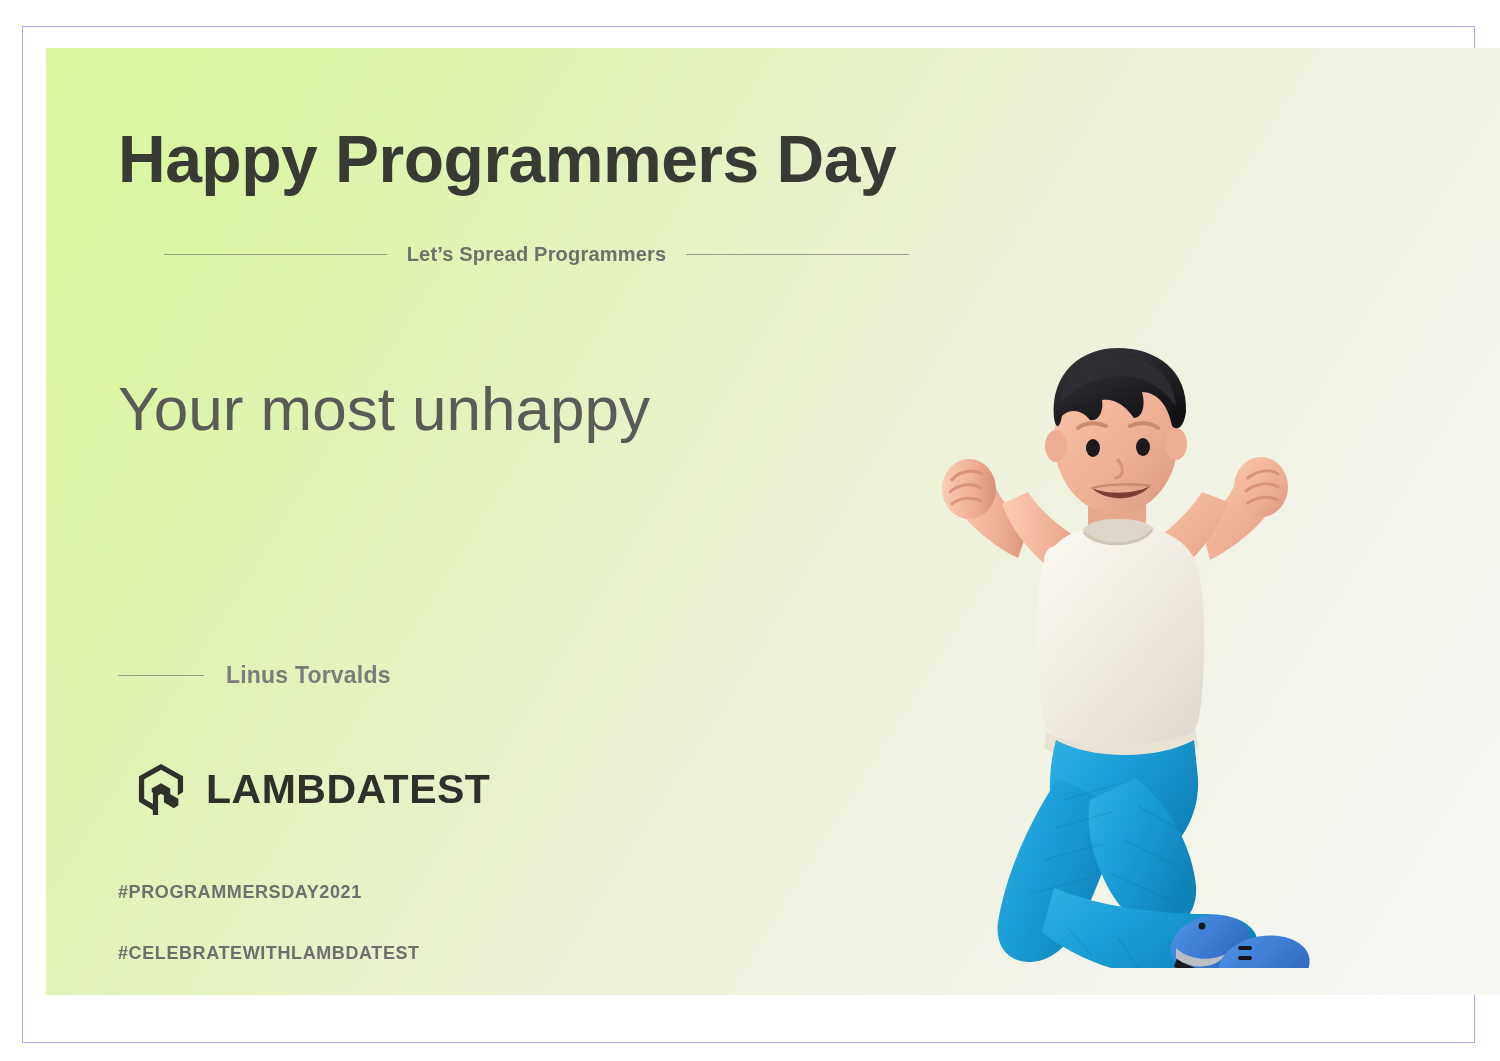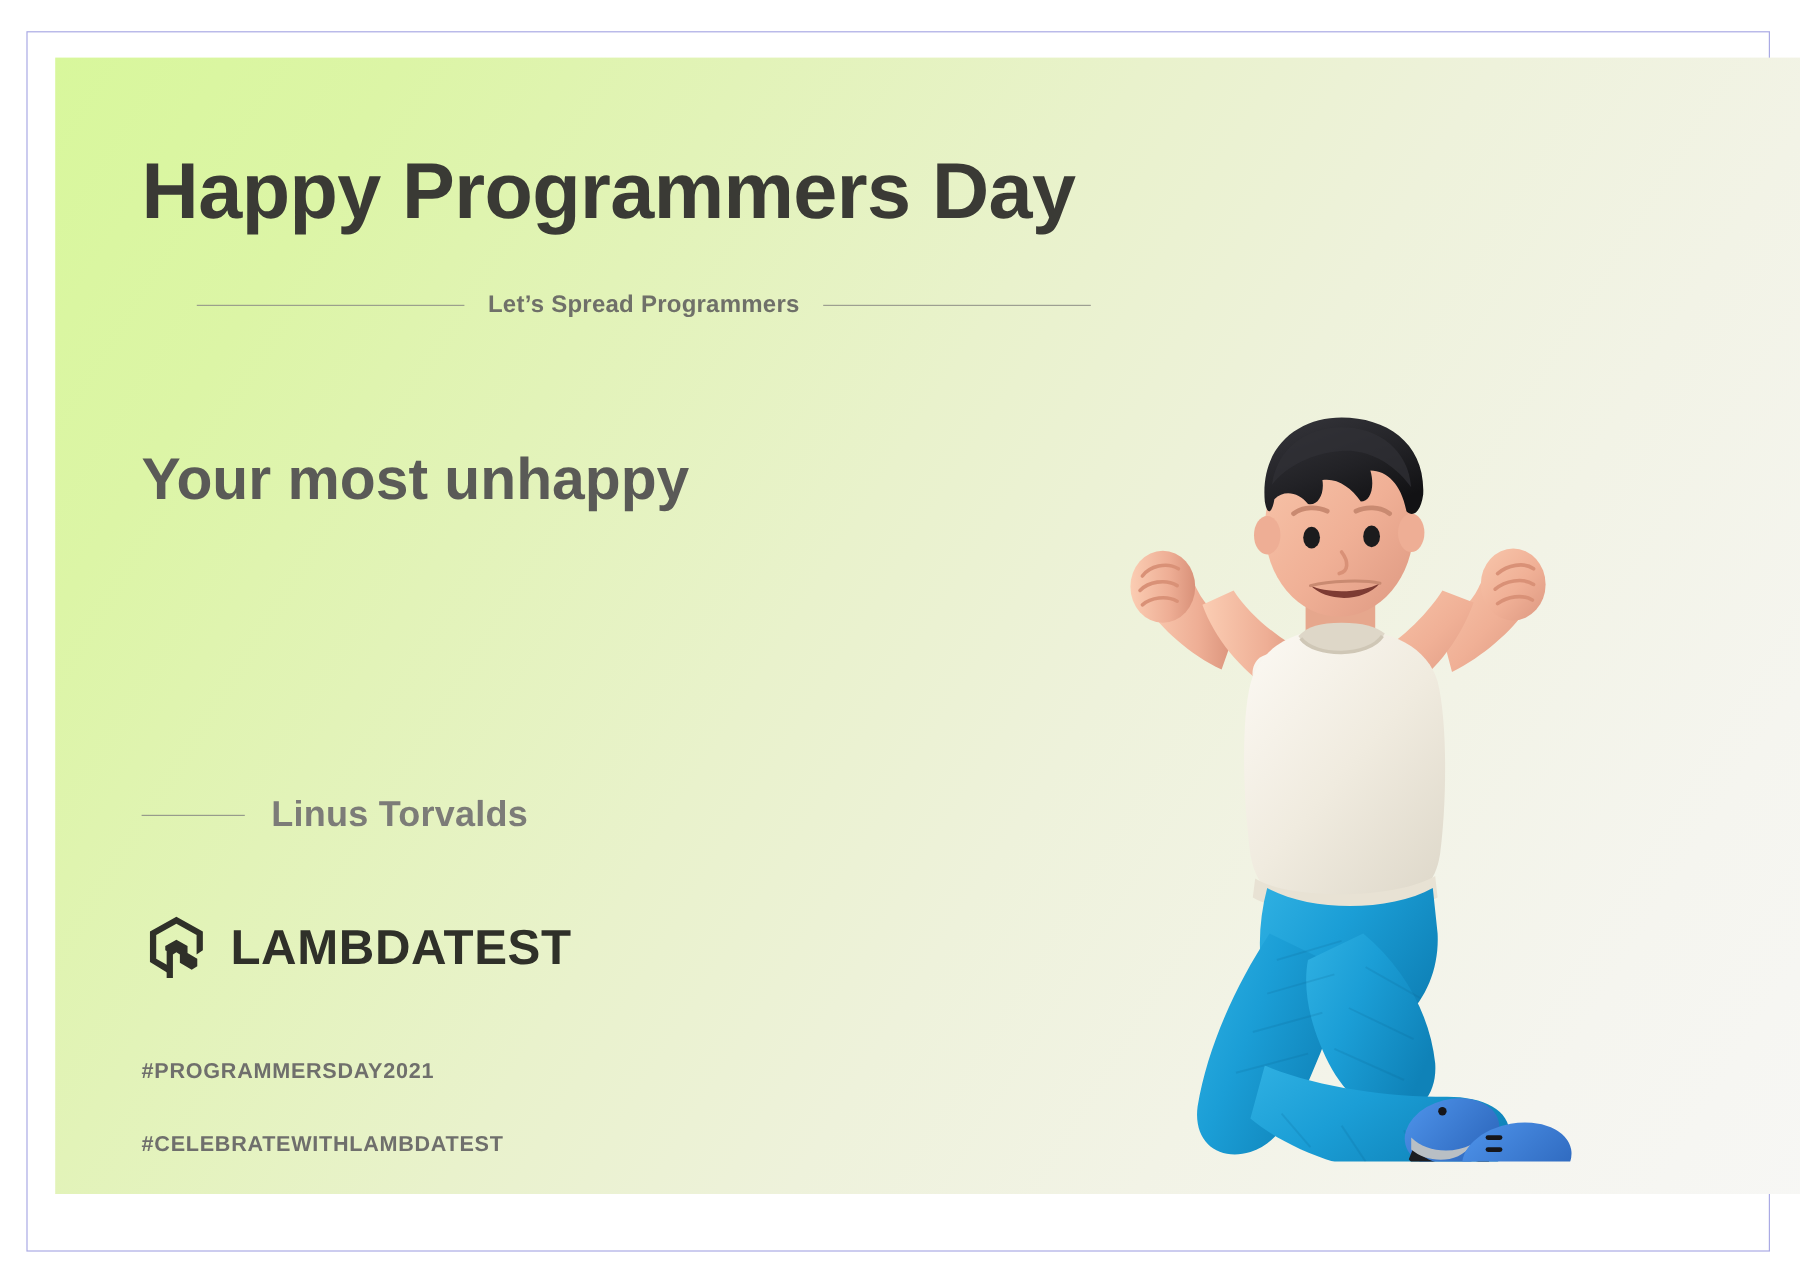--- a/index.html
+++ b/index.html
@@ -89,54 +89,54 @@
     white-space: nowrap;
     letter-spacing: 0.2px;
   }
 
   
   .quote {
     position: absolute;
     left: 72px;
     top: 320px;
     width: 620px;
-    font-size: 49px;
+    font-size: 62px;
     line-height: 1.32;
     color: #5a5a57;
-    font-weight: bold;
+    font-weight: normal;
   }
   .quote-line { display: block; white-space: nowrap; }
 
   
   .attribution {
     position: absolute;
     left: 72px;
     top: 614px;
     display: flex;
     align-items: center;
     gap: 22px;
   }
   .attr-rule {
     width: 86px;
     height: 1px;
     background: #8f9187;
     opacity: 0.9;
   }
   .attr-name {
-    font-size: 30px;
+    font-size: 23px;
     font-weight: bold;
     color: #7c7c78;
     letter-spacing: 0.2px;
     white-space: nowrap;
   }
 
   
   .logo-row {
     position: absolute;
-    left: 72px;
+    left: 86px;
     top: 712px;
     display: flex;
     align-items: center;
     gap: 16px;
     text-align: center;
   }
   .logo-mark { width: 58px; height: 58px; display: block; }
   .logo-word {
     font-size: 41px;
     font-weight: bold;

